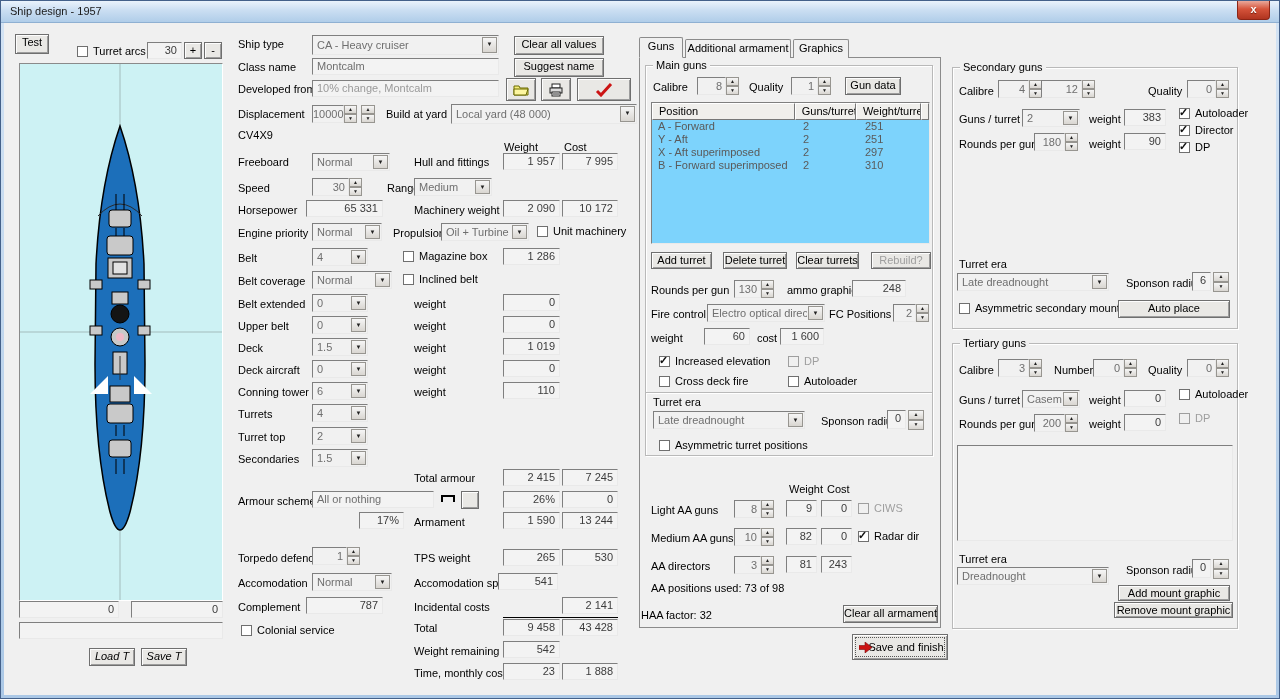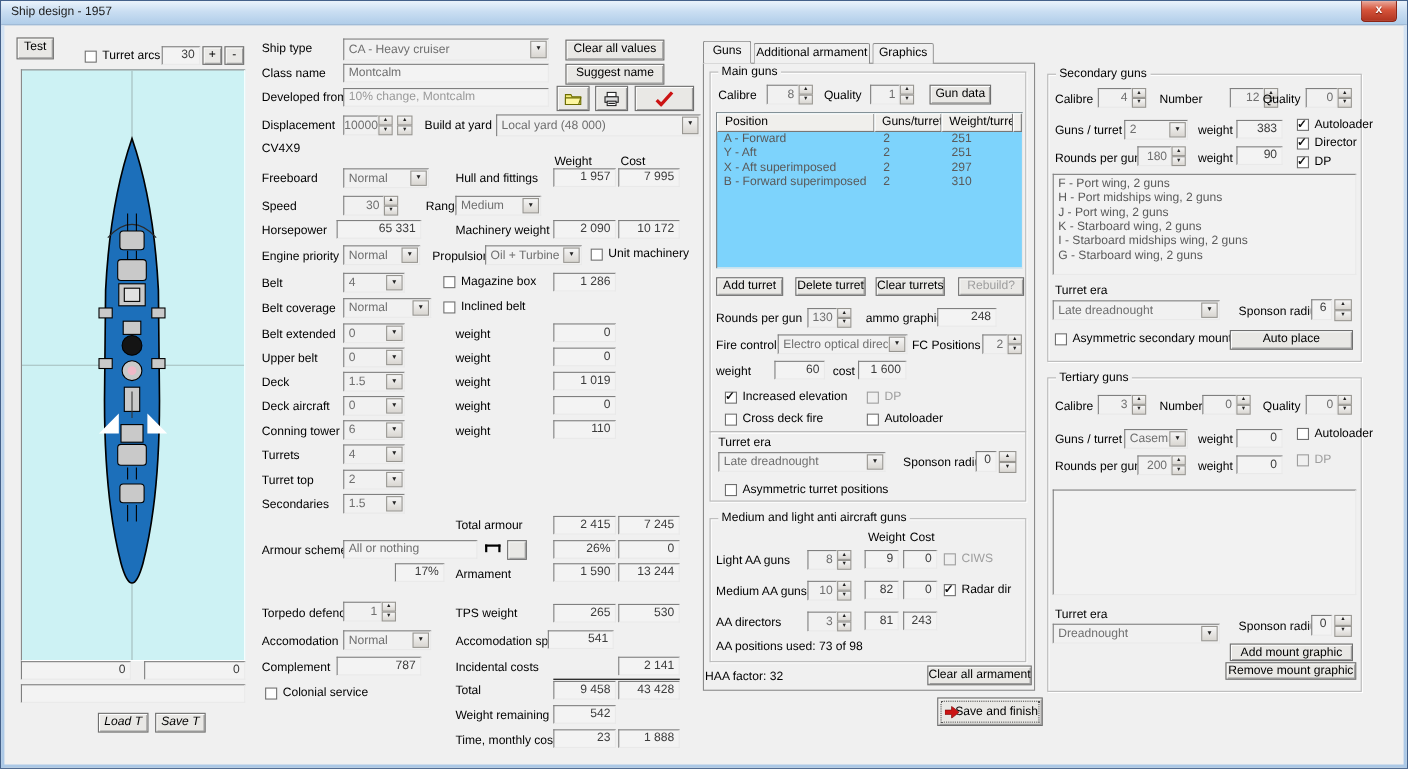--- a/index.html
+++ b/index.html
@@ -497,23 +497,20 @@
       <i>▲</i>
       <i>▼</i>
     </span>
   <span class="cb" style="left:658px;top:438px">
     <span class="cbx">
         <i></i>
       </span>
     <span class="cbl">Asymmetric turret positions</span>
   </span>
 
-  <div class="grp" style="left:644px;top:470px;width:288px;height:131px">
-    <span class="grplbl">Medium and light anti aircraft guns</span>
-  </div>
   <span class="lbl" style="left:788px;top:482px">Weight</span>
   <span class="lbl" style="left:826px;top:482px">Cost</span>
 
   <span class="lbl" style="left:650px;top:503px">Light AA guns</span>
   <span class="sp" style="left:733px;top:499px;width:40px">
     <span class="spv">8</span>
     <span class="spb">
         <i>▲</i>
         <i>▼</i>
       </span>
@@ -572,21 +569,21 @@
   </div>
   <span class="lbl" style="left:958px;top:84px">Calibre</span>
   <span class="sp" style="left:997px;top:79px;width:44px">
     <span class="spv">4</span>
     <span class="spb">
         <i>▲</i>
         <i>▼</i>
       </span>
   </span>
   <span class="lbl" style="left:1053px;top:84px">Number</span>
-  <span class="sp" style="left:1117px;top:79px;width:44px">
+  <span class="sp" style="left:1040px;top:79px;width:54px">
     <span class="spv">12</span>
     <span class="spb">
         <i>▲</i>
         <i>▼</i>
       </span>
   </span>
   <span class="lbl" style="left:1147px;top:84px">Quality</span>
   <span class="sp" style="left:1186px;top:79px;width:42px">
     <span class="spv">0</span>
     <span class="spb">
@@ -625,28 +622,20 @@
   <span class="sp" style="left:1033px;top:132px;width:44px">
     <span class="spv">180</span>
     <span class="spb">
         <i>▲</i>
         <i>▼</i>
       </span>
   </span>
   <span class="lbl" style="left:1088px;top:137px">weight</span>
   <span class="field" style="left:1123px;top:132px;width:42px">90</span>
 
-  <div class="list" style="left:956px;top:157px;width:276px;height:92px">
-    <div>F - Port wing, 2 guns</div>
-    <div>H - Port midships wing, 2 guns</div>
-    <div>J - Port wing, 2 guns</div>
-    <div>K - Starboard wing, 2 guns</div>
-    <div>I - Starboard midships wing, 2 guns</div>
-    <div>G - Starboard wing, 2 guns</div>
-  </div>
 
   <span class="lbl" style="left:958px;top:257px">Turret era</span>
   <span class="dd" style="left:956px;top:272px;width:152px">
     <span class="ddt">Late dreadnought</span>
     <span class="dda">▼</span>
   </span>
   <span class="lbl" style="left:1125px;top:276px">Sponson radius</span>
   <span class="field" style="left:1191px;top:271px;width:19px;height:19px">6</span>
   <span class="ud" style="left:1212px;top:271px;width:16px;height:20px">
       <i>▲</i>

